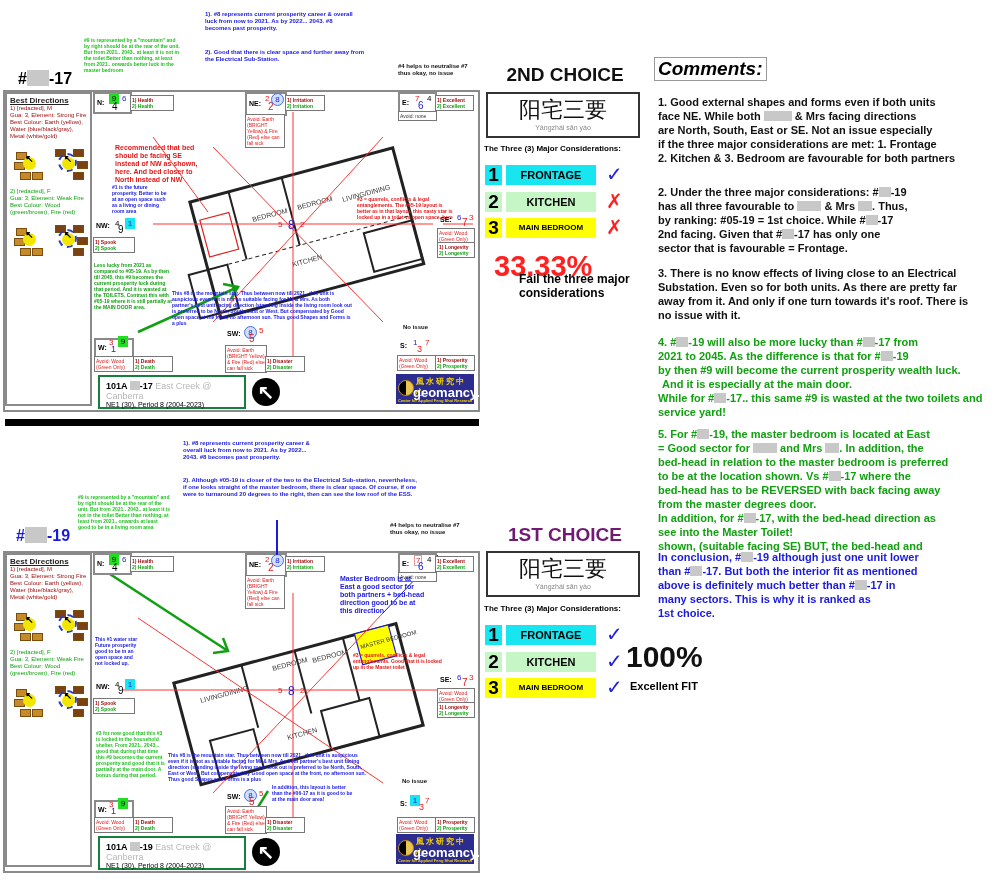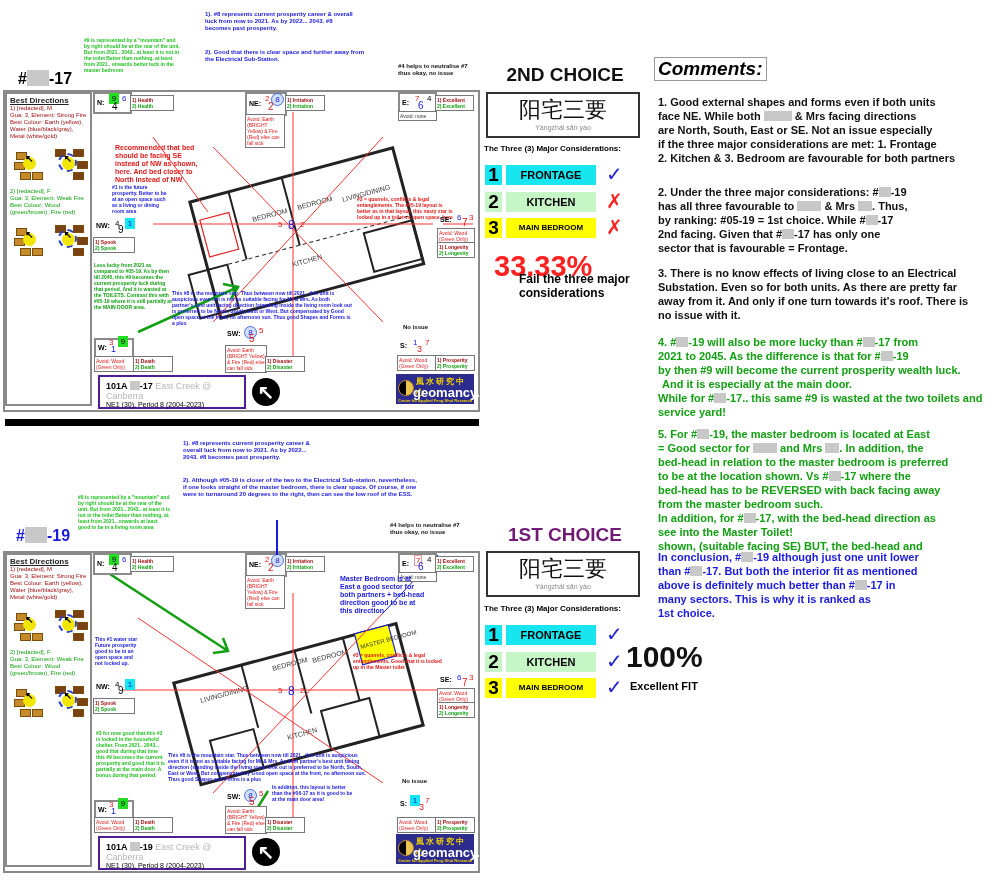--- a/index.html
+++ b/index.html
@@ -23,21 +23,21 @@
   .chair.dk .s{background:#7a4212;}
   .chair.dk .ring{position:absolute;left:5px;top:5px;width:19px;height:19px;border-radius:50%;border:2px dashed #2b3fc0;box-sizing:border-box;}
   .sector{position:absolute;border:2px solid #8a8a8a;background:#fff;font-size:7px;}
   .sector .lbl{position:absolute;font-weight:bold;font-size:7px;}
   .tag{position:absolute;border:1px solid #777;font-size:5px;line-height:6px;padding:1px;background:#fff;}
   .tag .l1{color:#a01010;font-weight:bold;}
   .tag .l2{color:#12a012;font-weight:bold;}
   .avoid{position:absolute;border:1px solid #777;font-size:5px;line-height:6px;padding:1px;color:#e21818;background:#fff;}
   .note{position:absolute;font-size:6px;line-height:7px;font-weight:bold;}
   .floor{position:absolute;}
-  .titlecard{position:absolute;border:2px solid #4c1d95;background:#fff;padding:4px 6px;}
+  .titlecard{position:absolute;border:2px solid #15803d;background:#fff;padding:4px 6px;}
   .titlecard .t1{font-size:9px;font-weight:bold;}
   .titlecard .t1 .sub{color:#b8b8b8;font-weight:normal;}
   .titlecard .t2{font-size:7px;}
   .compass{position:absolute;width:28px;height:28px;border-radius:50%;background:#000;color:#fff;font-size:20px;line-height:28px;text-align:center;font-weight:bold;}
   .logo{position:absolute;background:#2c2c8e;color:#fff;font-weight:bold;}
   .logo .cn{color:#f5d200;font-size:8px;position:absolute;left:20px;top:2px;letter-spacing:2px;}
   .logo .dom{font-size:13px;position:absolute;left:17px;top:11px;}
   .logo .yin{position:absolute;left:2px;top:6px;width:14px;height:14px;border-radius:50%;background:linear-gradient(90deg,#000 50%,#e8c650 50%);border:1px solid #c08a20;}
   .logo .cap{position:absolute;left:2px;bottom:1px;font-size:4px;color:#f5d200;}
   .choice{position:absolute;font-size:19px;font-weight:bold;text-align:center;}
@@ -543,21 +543,21 @@
   <div><span>While for #</span><span class="redact" style="width:12px;"></span><span>-17.. this same #9 is wasted at the two toilets and</span></div>
   <div>service yard!</div>
 </div>
 
 <div class="comments" style="left:658px;top:427px;width:340px;color:#12a012;">
   <div><span>5. For #</span><span class="redact" style="width:12px;"></span><span>-19, the master bedroom is located at East</span></div>
   <div><span>= Good sector for </span><span class="redact" style="width:24px;"></span><span> and Mrs </span><span class="redact" style="width:14px;"></span><span>. In addition, the</span></div>
   <div>bed-head in relation to the master bedroom is preferred</div>
   <div><span>to be at the location shown. Vs #</span><span class="redact" style="width:12px;"></span><span>-17 where the</span></div>
   <div>bed-head has to be REVERSED with back facing away</div>
-  <div>from the master bedroom such.</div>
+  <div>from the master degrees door.</div>
   <div><span>In addition, for #</span><span class="redact" style="width:12px;"></span><span>-17, with the bed-head direction as</span></div>
   <div>see into the Master Toilet!</div>
   <div>shown, (suitable facing SE) BUT, the bed-head and</div>
 </div>
 
 <div class="comments" style="left:658px;top:550px;width:340px;color:#1a1adf;">
   <div><span>In conclusion, #</span><span class="redact" style="width:12px;"></span><span>-19 although just one unit lower</span></div>
   <div><span>than #</span><span class="redact" style="width:12px;"></span><span>-17. But both the interior fit as mentioned</span></div>
   <div><span>above is definitely much better than #</span><span class="redact" style="width:12px;"></span><span>-17 in</span></div>
   <div>many sectors. This is why it is ranked as</div>

